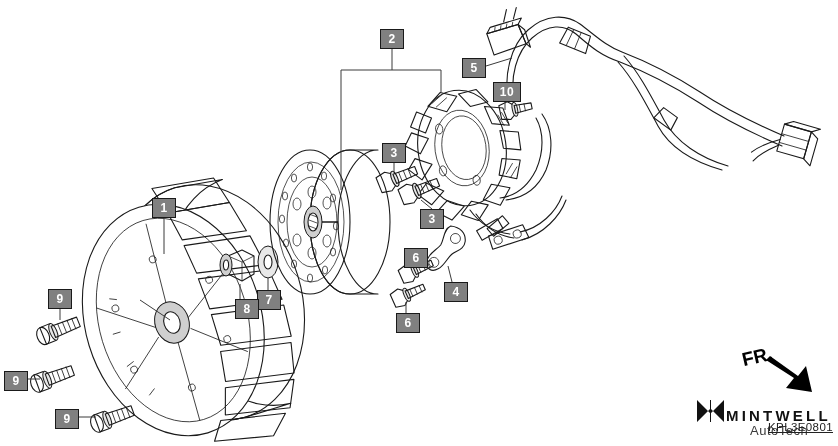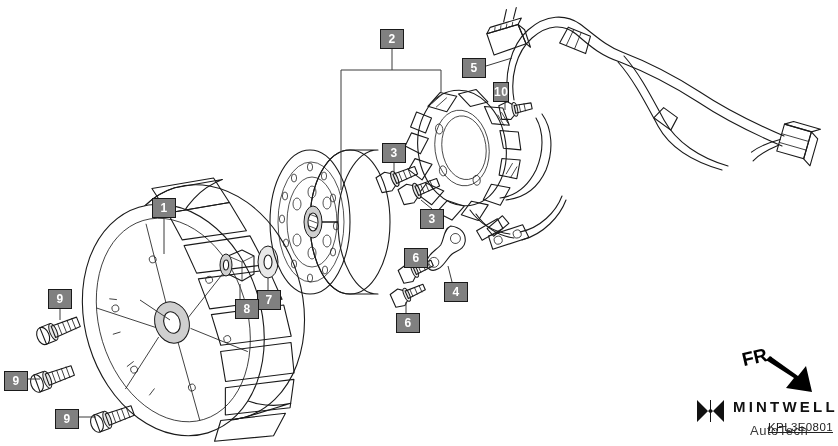--- a/index.html
+++ b/index.html
@@ -20,35 +20,34 @@
     font-size:12px;
     font-weight:bold;
     font-family:"Liberation Sans",sans-serif;
     text-align:center;
     line-height:19px;
     width:24px;height:20px;
     box-sizing:border-box;
     letter-spacing:.5px;
     user-select:none;
   }
-  .callout.w3{width:16px;}
+  .callout.w3{width:28px;}
   .fr-label{
     position:absolute;
     font-family:"Liberation Sans",sans-serif;
     font-weight:bold;
     font-size:19px;
     color:#000;
     transform:rotate(-13deg);
     letter-spacing:0px;
   }
   .brand{
     position:absolute;
     display:flex;
-    align-items:flex-start;
-    gap:7px;
+    align-items:flex-end;
   }
   .brand-name{
     font-family:"Liberation Sans",sans-serif;
     font-size:15px;
     font-weight:bold;
     letter-spacing:3.2px;
     color:#111;
   }
   .brand-sub{
     position:absolute;

